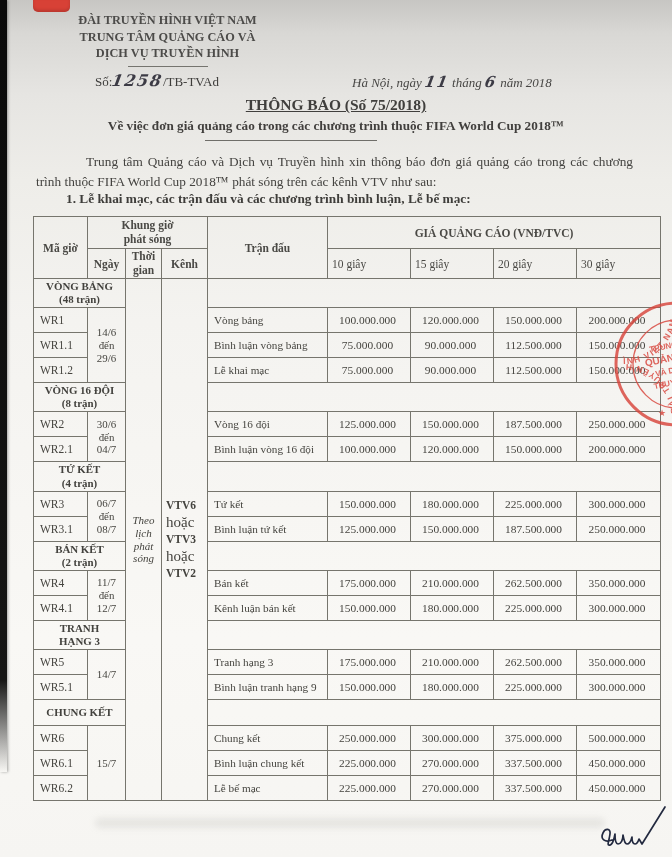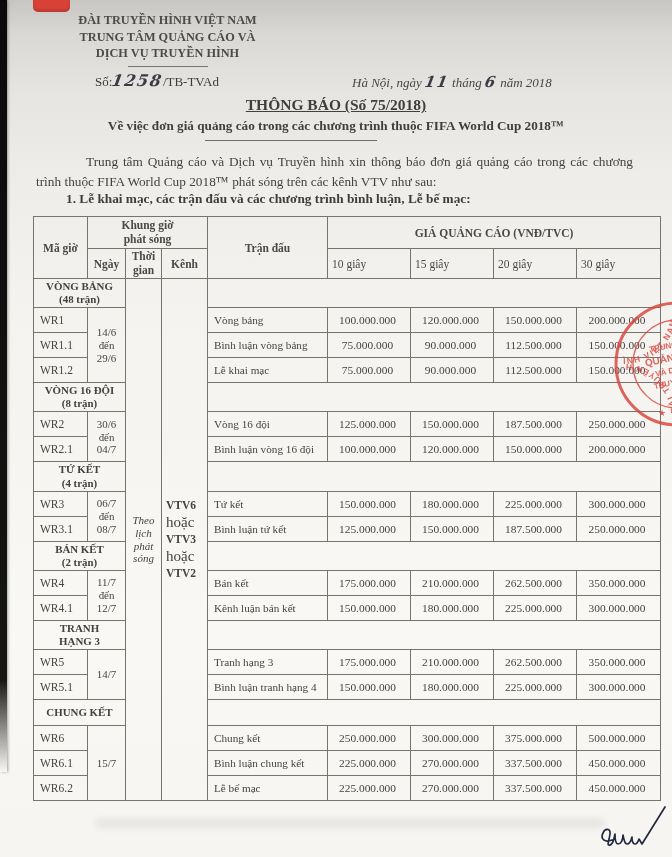--- a/index.html
+++ b/index.html
@@ -245,21 +245,21 @@
       <td class="code">WR5</td>
       <td class="date" rowspan="2">14/7</td>
       <td class="prog">Tranh hạng 3</td>
       <td class="price">175.000.000</td>
       <td class="price">210.000.000</td>
       <td class="price">262.500.000</td>
       <td class="price">350.000.000</td>
     </tr>
     <tr class="datar">
       <td class="code">WR5.1</td>
-      <td class="prog">Bình luận tranh hạng 4</td>
+      <td class="prog">Bình luận tranh hạng 9</td>
       <td class="price">150.000.000</td>
       <td class="price">180.000.000</td>
       <td class="price">225.000.000</td>
       <td class="price">300.000.000</td>
     </tr>
 
     <tr class="secr">
       <td class="sec" colspan="2">CHUNG KẾT</td>
       <td colspan="5"></td>
     </tr>

